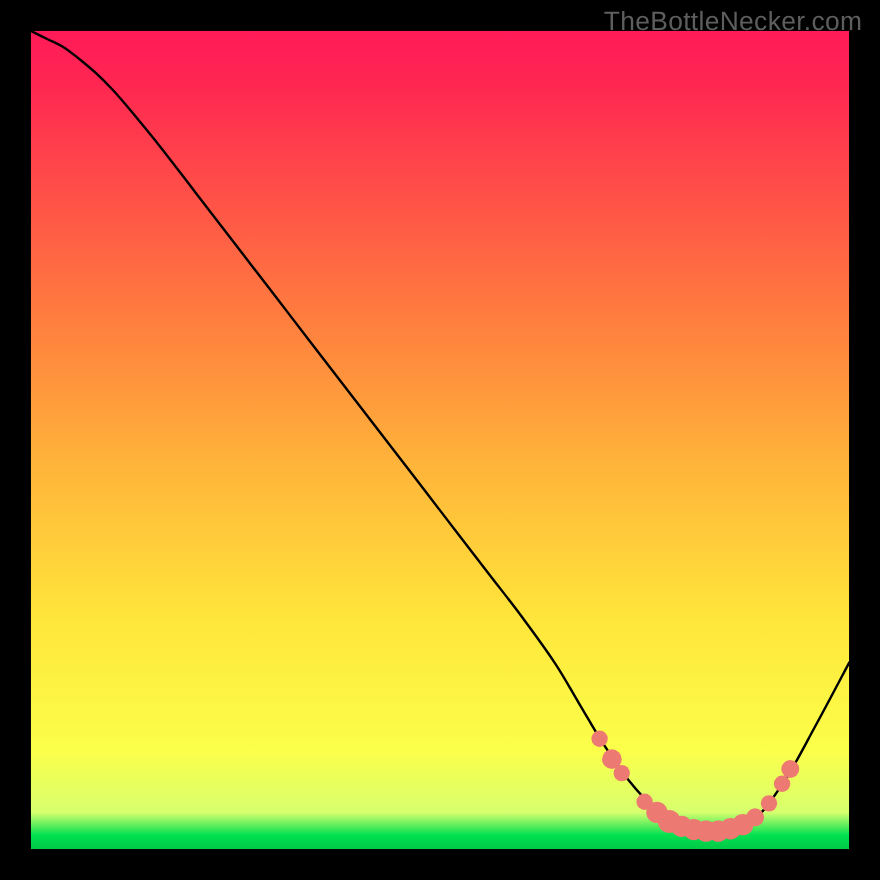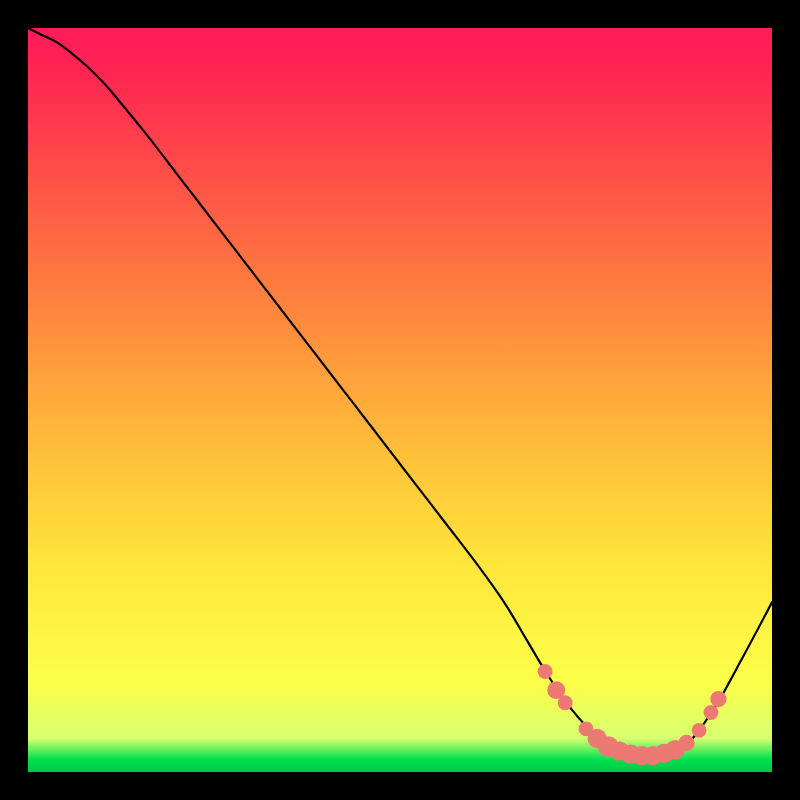--- a/index.html
+++ b/index.html
@@ -38,20 +38,21 @@
     position: absolute;
     inset: 0;
     width: 744px;
     height: 744px;
   }
 </style>
 </head>
 <body>
 
 <div class="outer">
+  <div class="watermark">TheBottleNecker.com</div>
 
   <div class="plot">
 
     <svg viewBox="0 0 744 744" preserveAspectRatio="none">
       <defs>
         <linearGradient id="bg-grad" x1="0" y1="1" x2="0" y2="0">
             <stop offset="0.00%" stop-color="#00c846"></stop>
             <stop offset="1.70%" stop-color="#00e150"></stop>
             <stop offset="4.50%" stop-color="#d7ff6e"></stop>
             <stop offset="12.00%" stop-color="#fbff4a"></stop>

